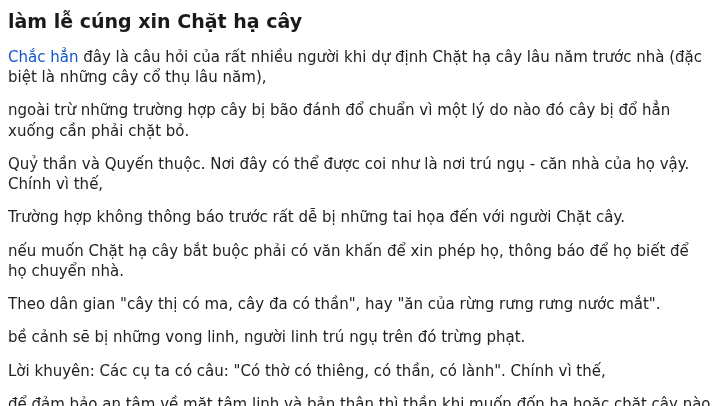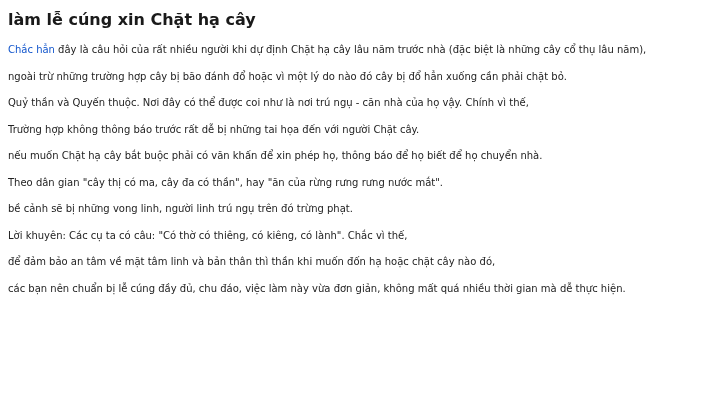--- a/index.html
+++ b/index.html
@@ -12,60 +12,60 @@
     background: #ffffff;
     font-family: "DejaVu Sans", "Liberation Sans", sans-serif;
     color: #222222;
     overflow: hidden;
   }
   .page {
     padding: 8px 8px 0 8px;
     box-sizing: border-box;
   }
   .doc-title {
-    font-size: 16px;
+    font-size: 19px;
     font-weight: bold;
     color: #1a1a1a;
     margin: 2px 0 14px 0;
     line-height: 1.2;
   }
   .para {
-    font-size: 10px;
+    font-size: 15px;
     line-height: 1.35;
     color: #222222;
     margin: 0 0 13px 0;
   }
   .link {
     color: #1155cc;
     text-decoration: none;
     cursor: pointer;
   }
 </style>
 </head>
 <body>
 
 <div class="page">
 
   <h1 class="doc-title">làm lễ cúng xin Chặt hạ cây</h1>
 
   <p class="para"><a class="link" href="#">Chắc hẳn</a><span> đây là câu hỏi của rất nhiều người khi dự định Chặt hạ cây lâu năm trước nhà (đặc biệt là những cây cổ thụ lâu năm),</span></p>
 
-  <p class="para">ngoài trừ những trường hợp cây bị bão đánh đổ hoặc vì một lý do nào đó cây bị đổ hẳn xuống cần phải chặt bỏ.</p>
+  <p class="para">ngoài trừ những trường hợp cây bị bão đánh đổ chuẩn vì một lý do nào đó cây bị đổ hẳn xuống cần phải chặt bỏ.</p>
 
 
   <p class="para">Quỷ thần và Quyến thuộc. Nơi đây có thể được coi như là nơi trú ngụ - căn nhà của họ vậy. Chính vì thế,</p>
 
   <p class="para">Trường hợp không thông báo trước rất dễ bị những tai họa đến với người Chặt cây.</p>
 
   <p class="para">nếu muốn Chặt hạ cây bắt buộc phải có văn khấn để xin phép họ, thông báo để họ biết để họ chuyển nhà.</p>
 
   <p class="para">Theo dân gian "cây thị có ma, cây đa có thần", hay "ăn của rừng rưng rưng nước mắt".</p>
 
 
   <p class="para">bề cảnh sẽ bị những vong linh, người linh trú ngụ trên đó trừng phạt.</p>
 
-  <p class="para">Lời khuyên: Các cụ ta có câu: "Có thờ có thiêng, có kiêng, có lành". Chắc vì thế,</p>
+  <p class="para">Lời khuyên: Các cụ ta có câu: "Có thờ có thiêng, có thần, có lành". Chính vì thế,</p>
 
   <p class="para">để đảm bảo an tâm về mặt tâm linh và bản thân thì thần khi muốn đốn hạ hoặc chặt cây nào đó,</p>
 
   <p class="para">các bạn nên chuẩn bị lễ cúng đầy đủ, chu đáo, việc làm này vừa đơn giản, không mất quá nhiều thời gian mà dễ thực hiện.</p>
 
 </div>
 
 </body></html>

